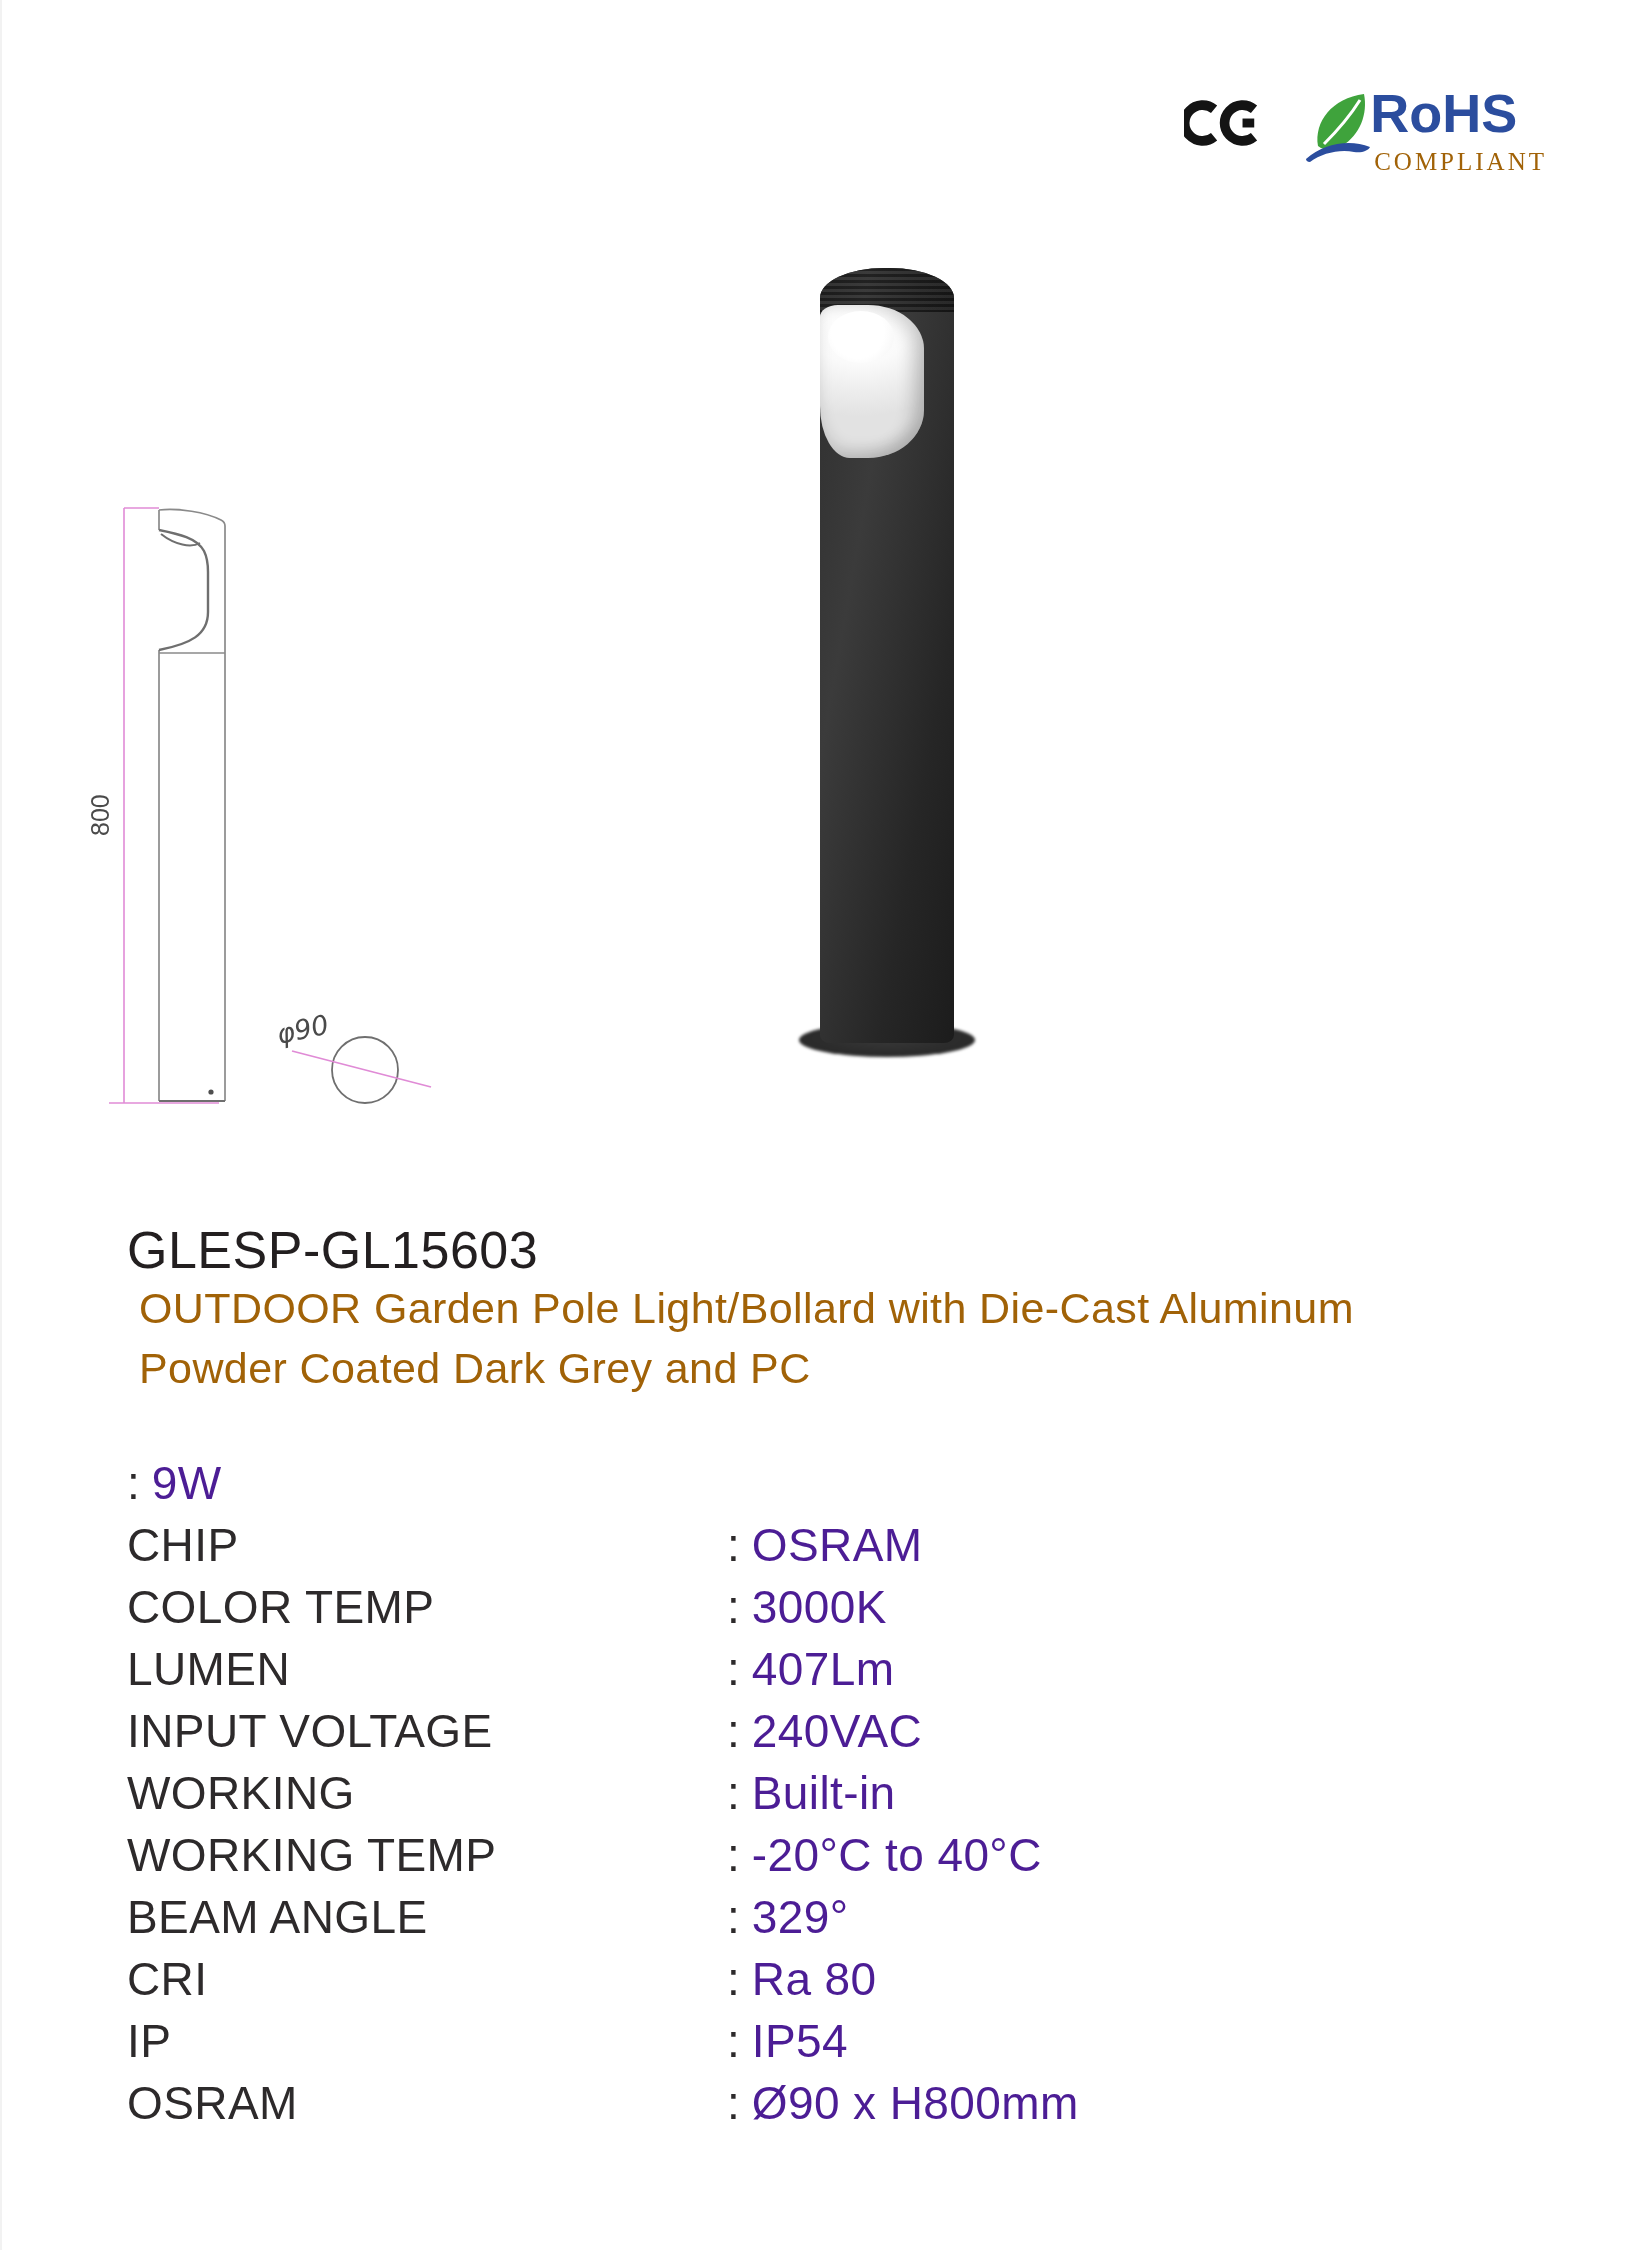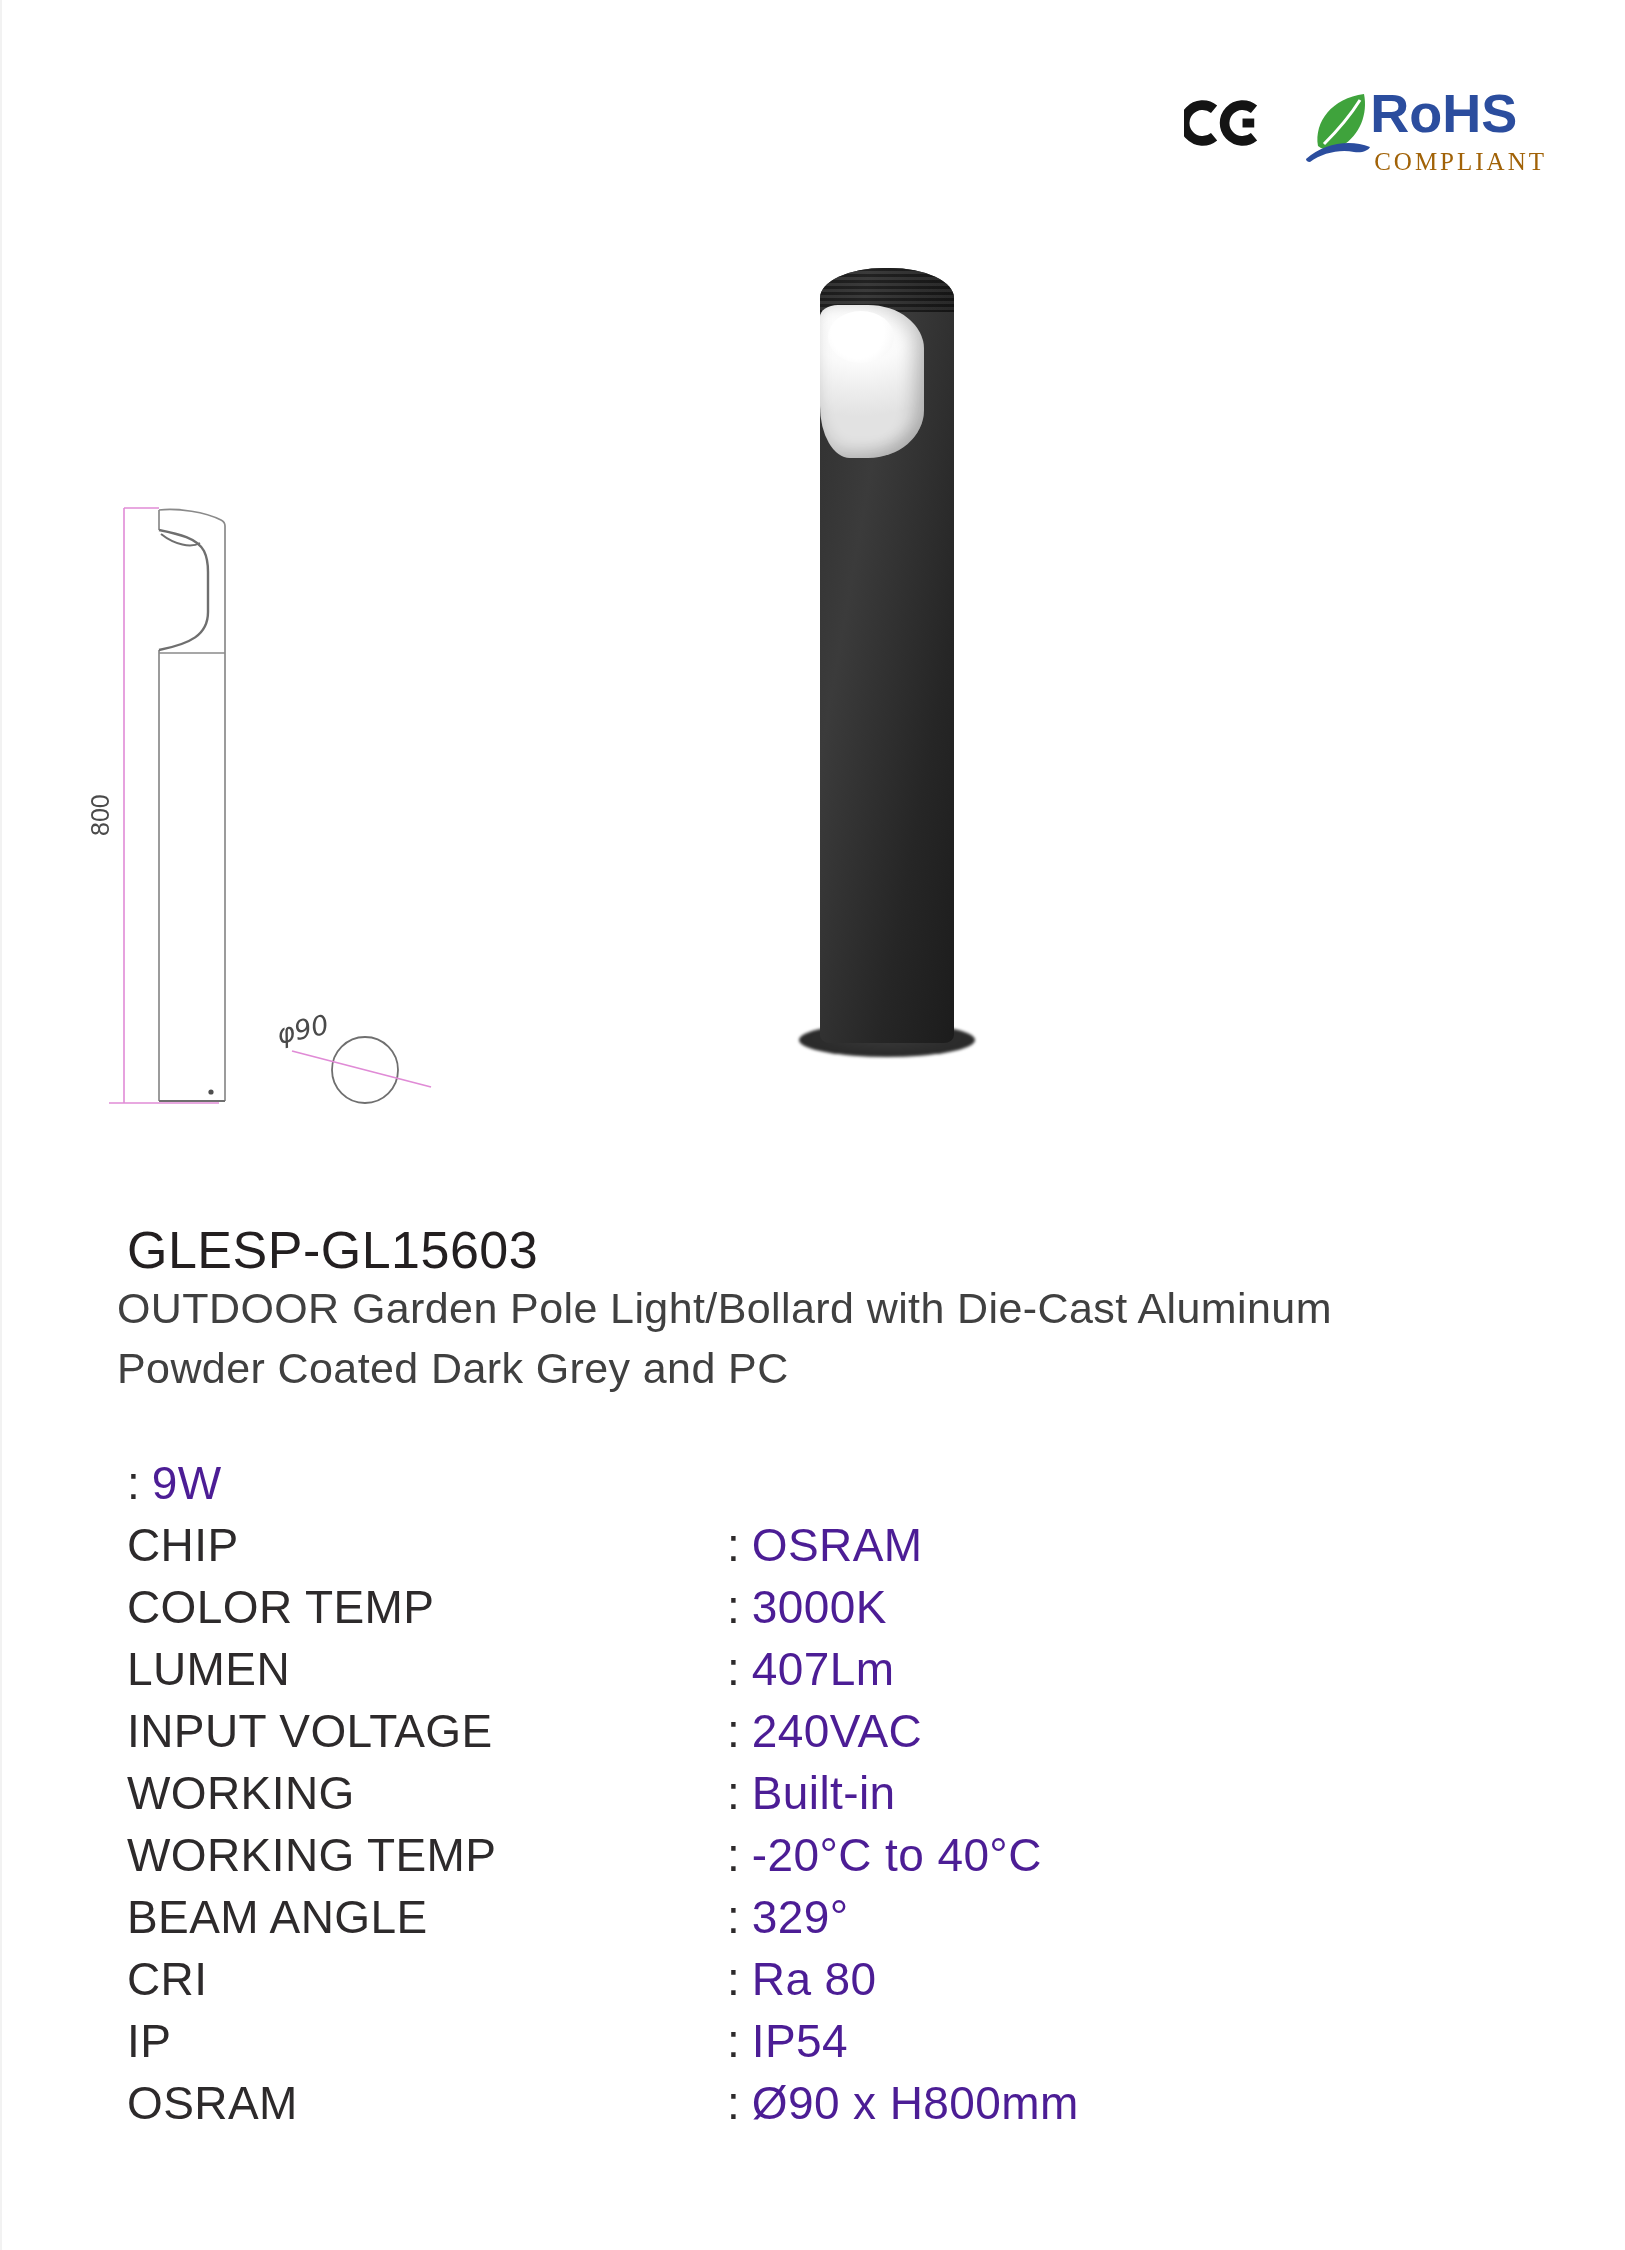--- a/index.html
+++ b/index.html
@@ -67,22 +67,22 @@
   }
 
   
   .model {
     position:absolute; left:125px; top:1207px;
     font-size:52px; font-weight:400; color:#231f20; letter-spacing:0.5px;
     line-height:54px;
     margin-top:16px;
   }
   .descr {
-    position:absolute; left:115px; top:1278px; width:1320px;
-    font-size:43px; color:#404040; line-height:60px; letter-spacing:0.4px;
+    position:absolute; left:137px; top:1278px; width:1320px;
+    font-size:43px; color:#a16207; line-height:60px; letter-spacing:0.4px;
   }
   .specs { position:absolute; left:125px; top:1452px; }
   .spec-row { display:flex; align-items:center; height:62px; }
   .spec-label {
     width:600px; font-size:46px; color:#2d2a2b; letter-spacing:0.4px;
   }
   .spec-colon { font-size:46px; color:#2d2a2b; }
   .spec-value { font-size:46px; color:#4c1d95; margin-left:12px; letter-spacing:0.4px; }
 </style>
 </head>

